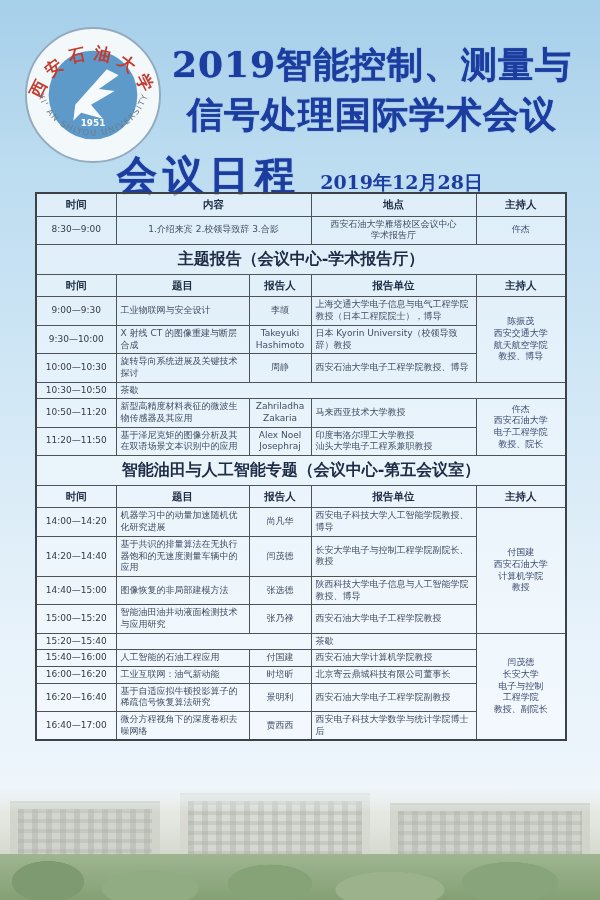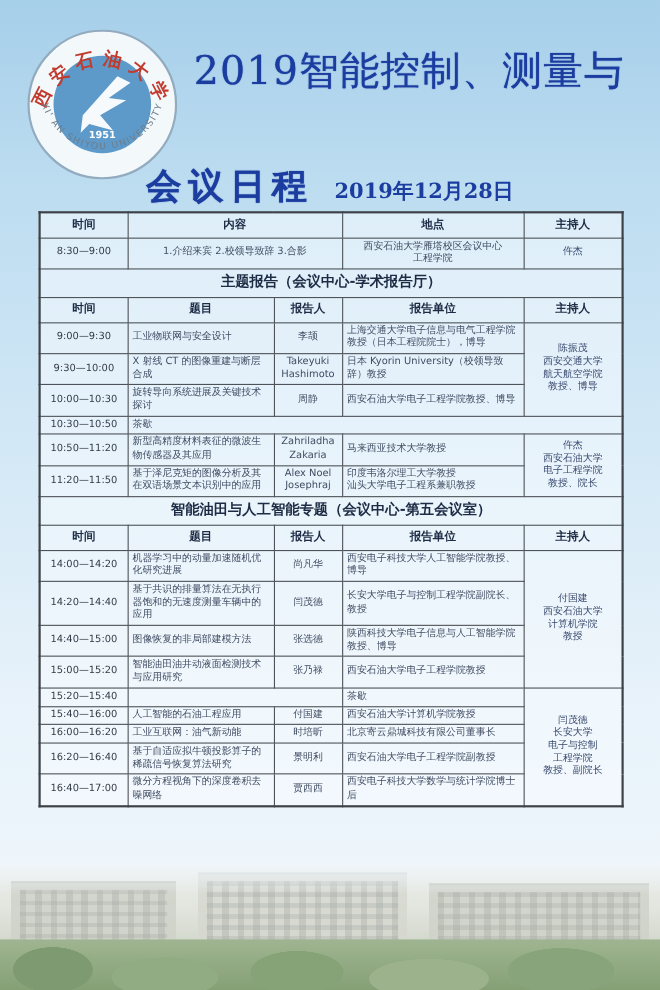--- a/index.html
+++ b/index.html
@@ -4,36 +4,36 @@
 <style>
   html,body{margin:0;padding:0;}
   body{
     width:600px;height:900px;overflow:hidden;position:relative;
     font-family:"DejaVu Sans","Liberation Sans",sans-serif;
     background:linear-gradient(180deg,#a6cfea 0%,#bcdcf0 18%,#d3e8f6 45%,#e7f2fa 70%,#f2f8fc 100%);
   }
   
   .logo-wrap{position:absolute;left:24px;top:26px;width:138px;height:138px;}
   .title-block{position:absolute;left:168px;top:40px;width:408px;text-align:center;
-    color:#1c3da0;font-weight:normal;font-family:"DejaVu Serif","Liberation Serif",serif;
+    color:#1c3da0;font-weight:bold;font-family:"DejaVu Serif","Liberation Serif",serif;
     font-size:36px;line-height:1.38;letter-spacing:1px;text-shadow:0 0 1px #1c3da0;}
   .schedule-line{position:absolute;left:0;top:148px;width:600px;text-align:center;color:#1c3da0;}
-  .schedule-label{font-size:32px;font-weight:bold;letter-spacing:6px;
+  .schedule-label{font-size:40px;font-weight:bold;letter-spacing:6px;
     font-family:"DejaVu Serif","Liberation Serif",serif;text-shadow:0 0 1px #1c3da0;}
   .schedule-date{font-size:19px;font-weight:bold;margin-left:14px;
     font-family:"DejaVu Serif","Liberation Serif",serif;}
   
   .table-wrap{position:absolute;left:35px;top:192px;width:530px;z-index:3;}
   table{border-collapse:collapse;width:530px;table-layout:fixed;
     background:rgba(247,252,255,0.55);}
   td,th{border:1px solid #4d5358;padding:2px 4px;font-size:9px;line-height:1.3;
     color:#414d63;vertical-align:middle;word-break:break-all;}
   table{border:2px solid #3c4247;}
   th{font-size:10.5px;font-weight:bold;color:#1d2b45;text-align:center;padding:4px 10px;}
-  .c-banner{font-size:13px;font-weight:bold;color:#1d2b45;text-align:center;padding:4px 2px;}
+  .c-banner{font-size:16px;font-weight:bold;color:#1d2b45;text-align:center;padding:4px 2px;}
   .c-time{text-align:center;color:#333a46;white-space:nowrap;font-size:9px;}
   .c-title{text-align:left;}
   .c-speaker{text-align:center;white-space:pre-line;}
   .c-affil{text-align:left;white-space:pre-line;}
   .c-chair{text-align:center;white-space:pre-line;color:#3a4a6e;}
   .c-break{}
   .c-center{text-align:center;white-space:pre-line;}
   
   .photo{position:absolute;left:0;top:783px;width:600px;height:117px;z-index:1;
     background:linear-gradient(180deg,#eceeea 0%,#e3e5df 35%,#d8dcd2 55%,#c9d2c0 75%,#aabfa0 100%);}
@@ -76,20 +76,21 @@
       <textPath href="#arcTop" startOffset="50%" text-anchor="middle">西安石油大学</textPath>
     </text>
     <text font-size="8.5" fill="#6d7e8e" letter-spacing="1.5">
       <textPath href="#arcBottom" startOffset="50%" text-anchor="middle">XI' AN SHIYOU UNIVERSITY</textPath>
     </text>
   </svg>
 </div>
 
 <div class="title-block">
   <div>2019智能控制、测量与</div>
+  <div>信号处理国际学术会议</div>
 </div>
 
 <div class="schedule-line">
   <span class="schedule-label">会议日程</span>
   <span class="schedule-date">2019年12月28日</span>
 </div>
 
 <div class="table-wrap">
   <table>
     <colgroup>
@@ -103,21 +104,21 @@
         <tr>
           <th class="c-header">时间</th>
           <th class="c-header" colspan="2">内容</th>
           <th class="c-header">地点</th>
           <th class="c-header">主持人</th>
         </tr>
         <tr>
           <td class="c-time">8:30—9:00</td>
           <td class="c-center" colspan="2">1.介绍来宾 2.校领导致辞 3.合影</td>
           <td class="c-center">西安石油大学雁塔校区会议中心
-工程学院</td>
+学术报告厅</td>
           <td class="c-chair">仵杰</td>
         </tr>
         <tr>
           <td class="c-banner" colspan="5">主题报告（会议中心-学术报告厅）</td>
         </tr>
         <tr>
           <th class="c-header">时间</th>
           <th class="c-header">题目</th>
           <th class="c-header">报告人</th>
           <th class="c-header">报告单位</th>

